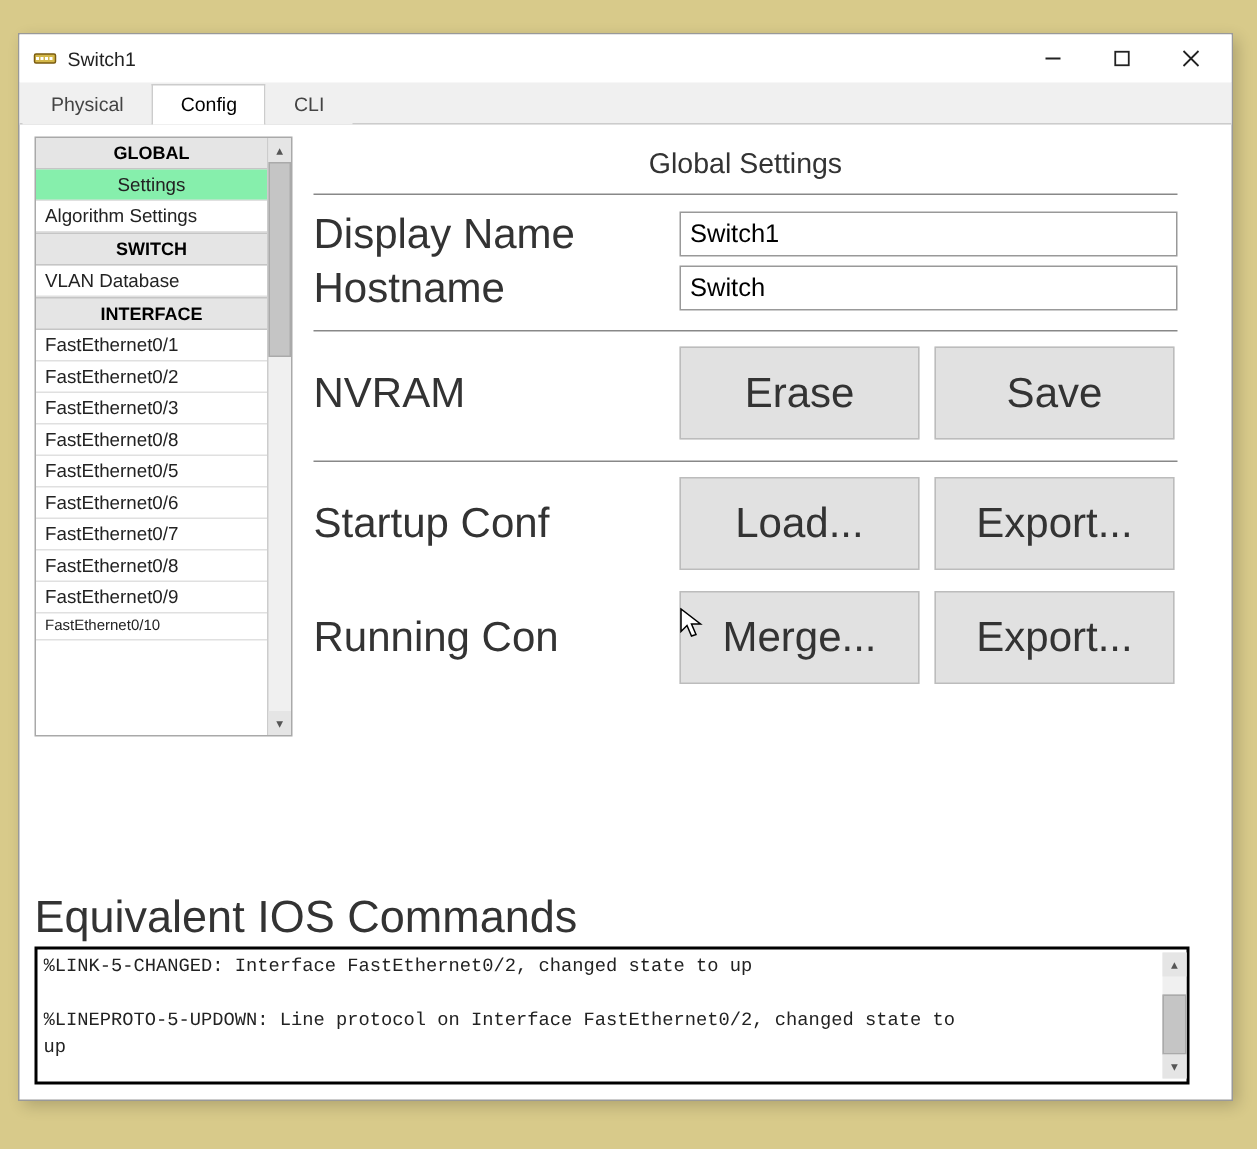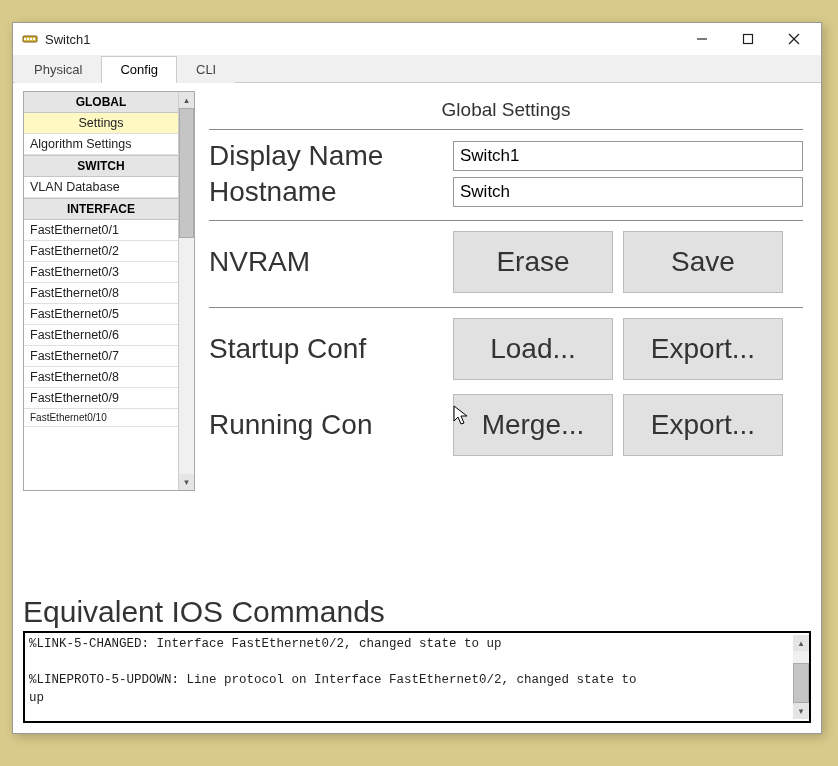--- a/index.html
+++ b/index.html
@@ -69,21 +69,21 @@
     }
     .tab.active {
       background: #fff;
       border-color: #ccc;
       color: #000;
     }
     .content {
       flex: 1;
       display: flex;
       flex-direction: column;
-      padding: 8px 10px 10px 10px;
+      padding: 8px 28px 10px 10px;
       position: relative;
       overflow: hidden;
     }
     .upper {
       display: flex;
       height: 400px;
     }
     .sidebar {
       width: 172px;
       border: 1px solid #a9a9a9;
@@ -107,21 +107,21 @@
     }
     .side-header:first-child { border-top: none; }
     .side-item {
       font-size: 12.5px;
       padding: 3px 6px;
       border-bottom: 1px solid #e0e0e0;
       color: #222;
       cursor: pointer;
     }
     .side-item.selected {
-      background: #fef9c3;
+      background: #86efac;
     }
     .scroll-track {
       width: 16px;
       background: #f0f0f0;
       border-left: 1px solid #ccc;
       display: flex;
       flex-direction: column;
     }
     .scroll-arrow {
       height: 16px;

